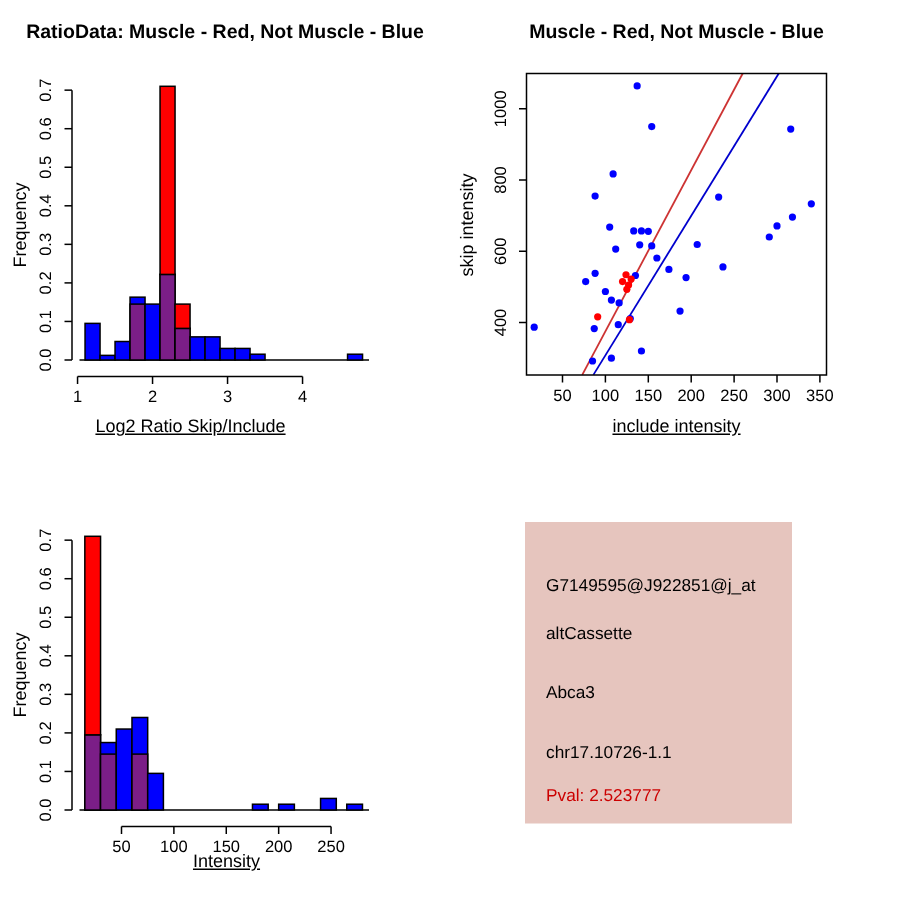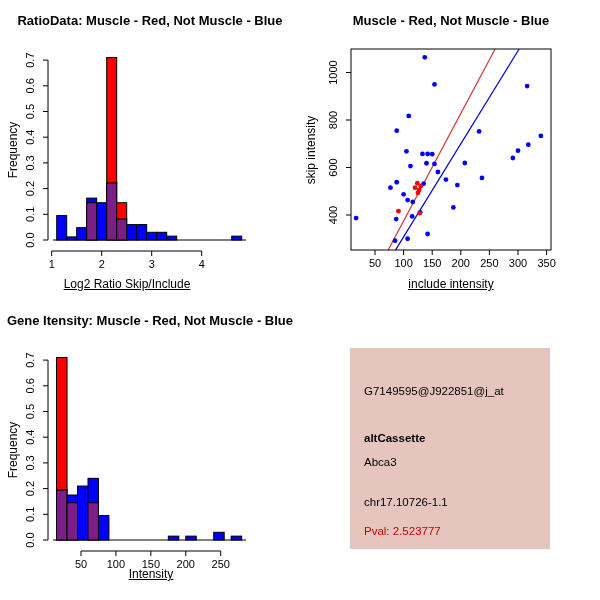--- a/index.html
+++ b/index.html
@@ -4,21 +4,21 @@
 <style>
   html,body{margin:0;padding:0;background:#fff;}
   #canvas{position:relative;width:600px;height:600px;background:#ffffff;
           font-family:"Liberation Sans","DejaVu Sans",sans-serif;overflow:hidden;}
   #plot-svg{position:absolute;left:0;top:0;}
   .title{position:absolute;font-weight:bold;font-size:13px;color:#000;
          transform:translate(-50%,0);white-space:nowrap;}
   .xlab{position:absolute;font-size:12px;color:#000;transform:translate(-50%,0);white-space:nowrap;text-decoration:underline;}
   .ylab{position:absolute;font-size:12px;color:#000;white-space:nowrap;
         transform:translate(-50%,-50%) rotate(-90deg);}
-  .info-box{position:absolute;left:350px;top:348px;width:200px;height:201px;}
+  .info-box{position:absolute;left:350px;top:348px;width:178px;height:201px;}
   .info-line{position:absolute;left:14px;font-size:11.5px;white-space:nowrap;}
   svg text{font-family:"Liberation Sans","DejaVu Sans",sans-serif;}
 </style>
 </head>
 <body>
 
 <div id="canvas">
 
   <svg id="plot-svg" width="600" height="600">
       <line x1="48" y1="240" x2="48" y2="60.10000000000002" stroke="#000"></line>
@@ -179,25 +179,24 @@
     </svg>
 
   <div class="title" style="left:150px;top:13px;">RatioData: Muscle - Red, Not Muscle - Blue</div>
   <div class="xlab" style="left:127px;top:277px;">Log2 Ratio Skip/Include</div>
   <div class="ylab" style="left:13px;top:150px;">Frequency</div>
 
   <div class="title" style="left:451px;top:13px;">Muscle - Red, Not Muscle - Blue</div>
   <div class="xlab" style="left:451px;top:277px;">include intensity</div>
   <div class="ylab" style="left:311px;top:150px;">skip intensity</div>
 
-  <div class="title" style="left:150px;top:313px;">Gene Itensity: Muscle - Red, Not Muscle - Blue</div>
   <div class="xlab" style="left:151px;top:556px;margin-top:11px;">Intensity</div>
   <div class="ylab" style="left:13px;top:450px;">Frequency</div>
 
   <div class="info-box" id="info-box" style="background: rgb(230, 197, 190);">
     <div class="info-line" style="top: 37px; color: rgb(0, 0, 0);">G7149595@J922851@j_at</div>
-    <div class="info-line" style="top: 84px; color: rgb(0, 0, 0); font-weight: bold;">altCassette</div>
+    <div class="info-line" style="top: 69px; color: rgb(0, 0, 0);">altCassette</div>
     <div class="info-line" style="top: 108px; color: rgb(0, 0, 0);">Abca3</div>
     <div class="info-line" style="top: 148px; color: rgb(0, 0, 0);">chr17.10726-1.1</div>
     <div class="info-line" id="pval-line" style="top: 177px; color: rgb(204, 0, 0);">Pval: 2.523777</div>
   </div>
 
 </div>
 
 </body></html>

